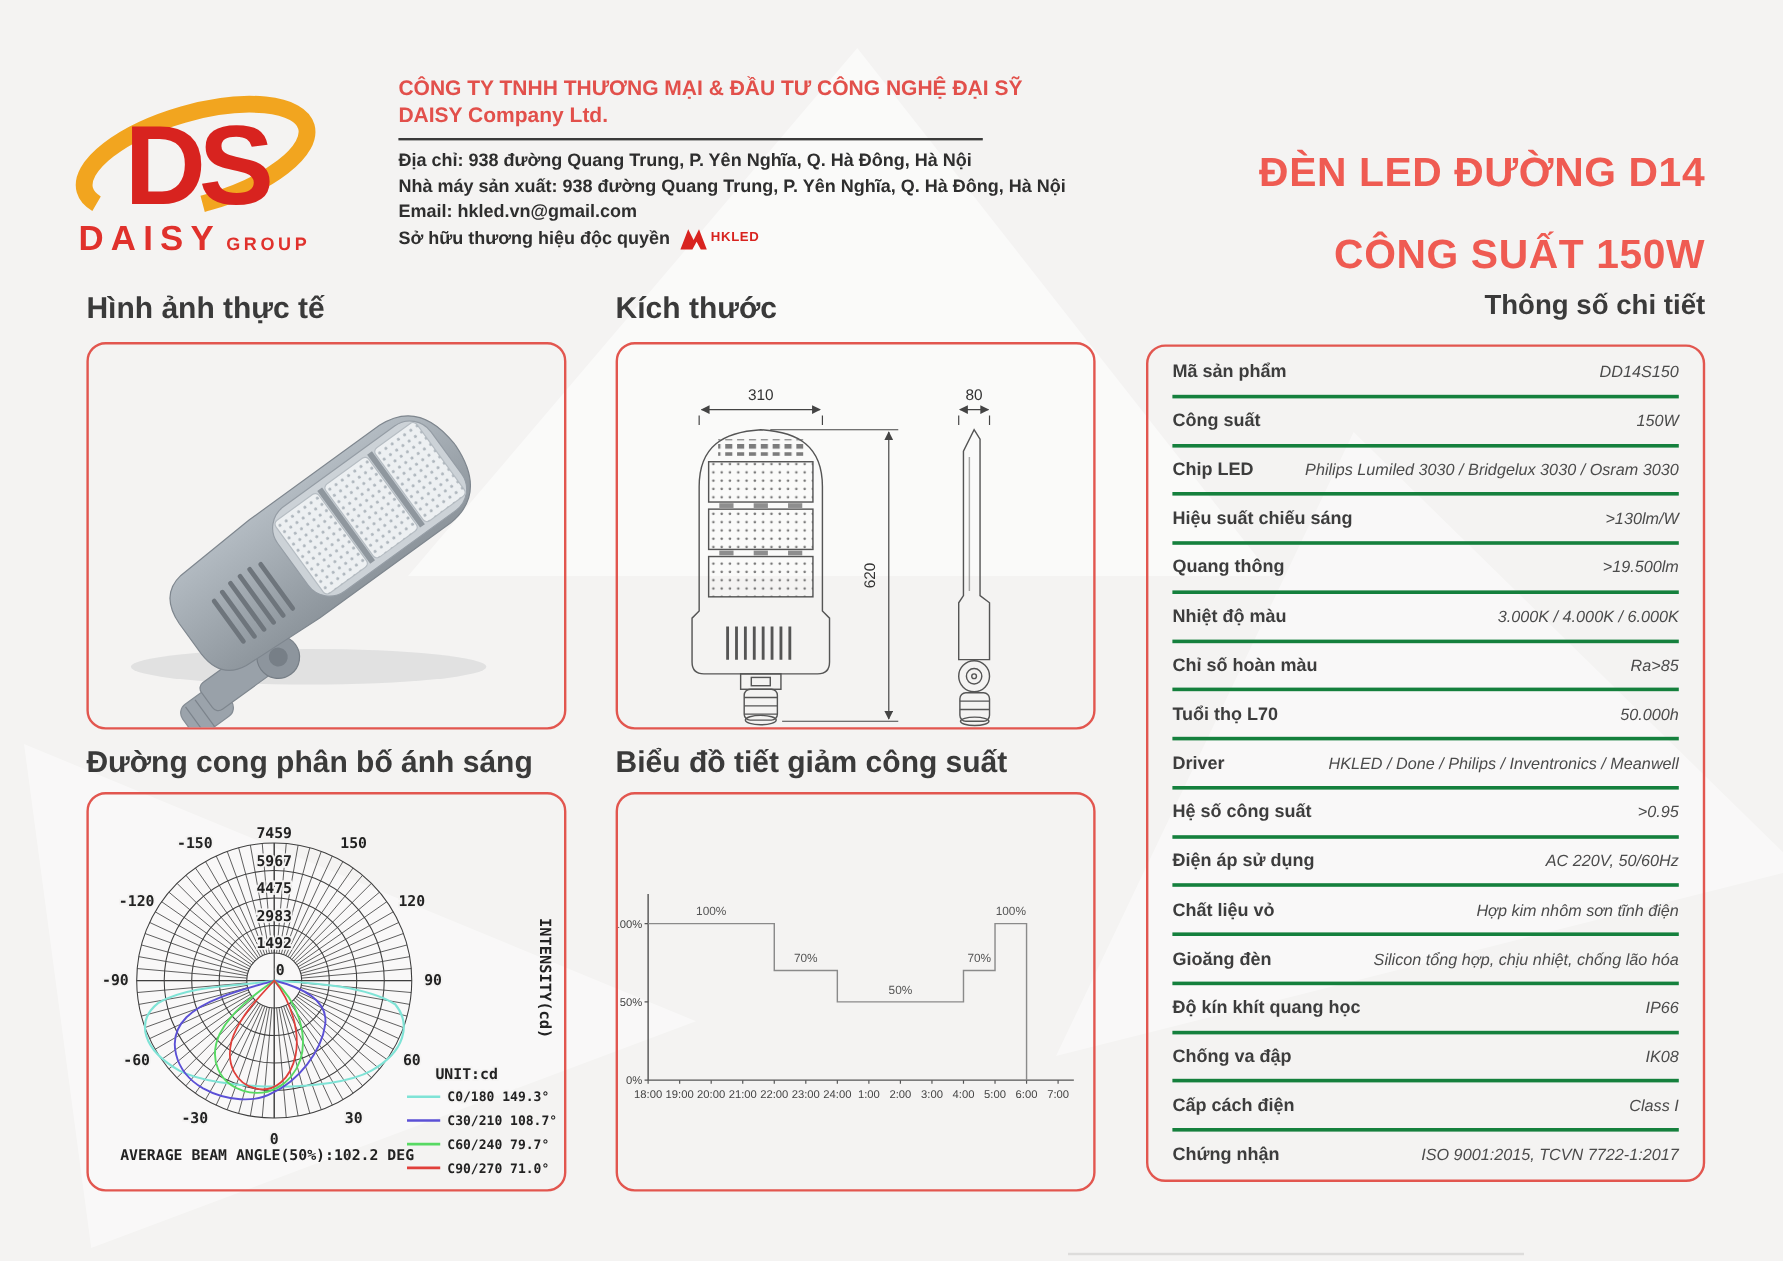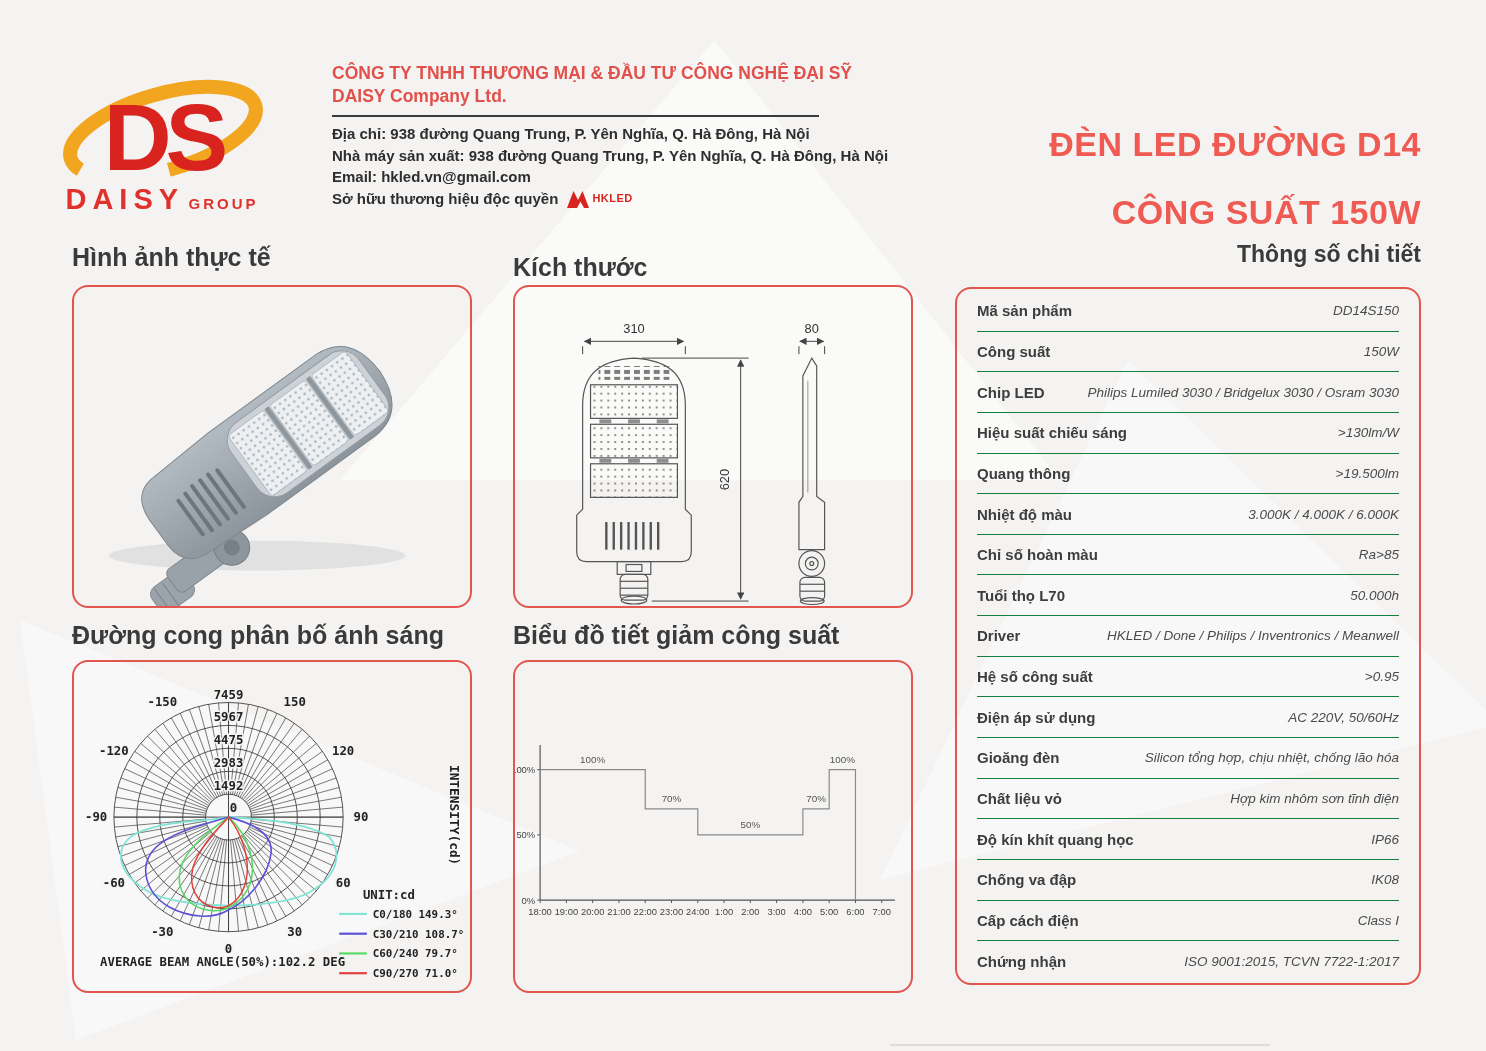--- a/index.html
+++ b/index.html
@@ -21,35 +21,35 @@
   .hk-badge span{font-size:11px;font-weight:800;color:#d8231f;letter-spacing:.5px;}
   .title-block{left:900px;top:100px;width:521px;text-align:right;}
   .title-line{font-size:34px;font-weight:800;color:#ef5b52;line-height:47px;letter-spacing:.5px;margin-top:21px;}
   .logo-sub{left:62px;top:183px;width:200px;text-align:center;white-space:nowrap;}
   .logo-sub .d{font-size:29px;font-weight:800;color:#e0312c;letter-spacing:6px;}
   .logo-sub .g{font-size:15px;font-weight:800;color:#e0312c;letter-spacing:3px;}
 
   
   .sec-h{font-size:25px;font-weight:800;color:#3a3a3a;}
   .h-photo{left:72px;top:243px;}
-  .h-dims{left:513px;top:243px;margin-top:10px;}
+  .h-dims{left:513px;top:243px;}
   .h-spec{left:955px;top:241px;width:466px;text-align:right;font-size:23px;}
   .h-polar{left:72px;top:621px;}
   .h-step{left:513px;top:621px;}
 
   
   .rbox{border:2px solid #e2564f;border-radius:16px;box-sizing:border-box;}
   .box-photo{left:72px;top:285px;width:400px;height:323px;}
   .box-dims{left:513px;top:285px;width:400px;height:323px;}
   .box-polar{left:72px;top:660px;width:400px;height:333px;}
   .box-step{left:513px;top:660px;width:400px;height:333px;}
   .box-spec{left:955px;top:287px;width:466px;height:698px;display:flex;flex-direction:column;padding:2px 0;}
 
   .spec-row{flex:1;display:flex;align-items:center;justify-content:space-between;
-            margin:0 20px;border-bottom:1px solid #15803d;gap:10px;}
+            margin:0 20px;border-bottom:3px solid #15803d;gap:10px;}
   .spec-row:last-child{border-bottom:none;}
   .spec-label{font-size:15px;font-weight:700;color:#3d3d3d;white-space:nowrap;}
   .spec-value{font-size:13.5px;font-style:italic;font-weight:500;color:#4b4b4b;white-space:nowrap;}
 
   svg{display:block;}
   .pl{font:700 12.5px "DejaVu Sans Mono",monospace;fill:#222;paint-order:stroke;stroke:#f4f3f2;stroke-width:3px;}
   .pls{font-size:11px;}
   .pfoot{font:700 12.5px "DejaVu Sans Mono",monospace;fill:#222;}
   .pint{font:700 13px "DejaVu Sans Mono",monospace;fill:#222;}
   .st{font:400 9.5px "Liberation Sans","DejaVu Sans",sans-serif;fill:#444;}
@@ -260,26 +260,26 @@
       </div>
       <div class="spec-row">
         <span class="spec-label">Hệ số công suất</span>
         <span class="spec-value">&gt;0.95</span>
       </div>
       <div class="spec-row">
         <span class="spec-label">Điện áp sử dụng</span>
         <span class="spec-value">AC 220V, 50/60Hz</span>
       </div>
       <div class="spec-row">
+        <span class="spec-label">Chất liệu vỏ</span>
+        <span class="spec-value">Hợp kim nhôm sơn tĩnh điện</span>
+      </div>
+      <div class="spec-row">
         <span class="spec-label">Gioăng đèn</span>
         <span class="spec-value">Silicon tổng hợp, chịu nhiệt, chống lão hóa</span>
-      </div>
-      <div class="spec-row">
-        <span class="spec-label">Chất liệu vỏ</span>
-        <span class="spec-value">Hợp kim nhôm sơn tĩnh điện</span>
       </div>
       <div class="spec-row">
         <span class="spec-label">Độ kín khít quang học</span>
         <span class="spec-value">IP66</span>
       </div>
       <div class="spec-row">
         <span class="spec-label">Chống va đập</span>
         <span class="spec-value">IK08</span>
       </div>
       <div class="spec-row">

